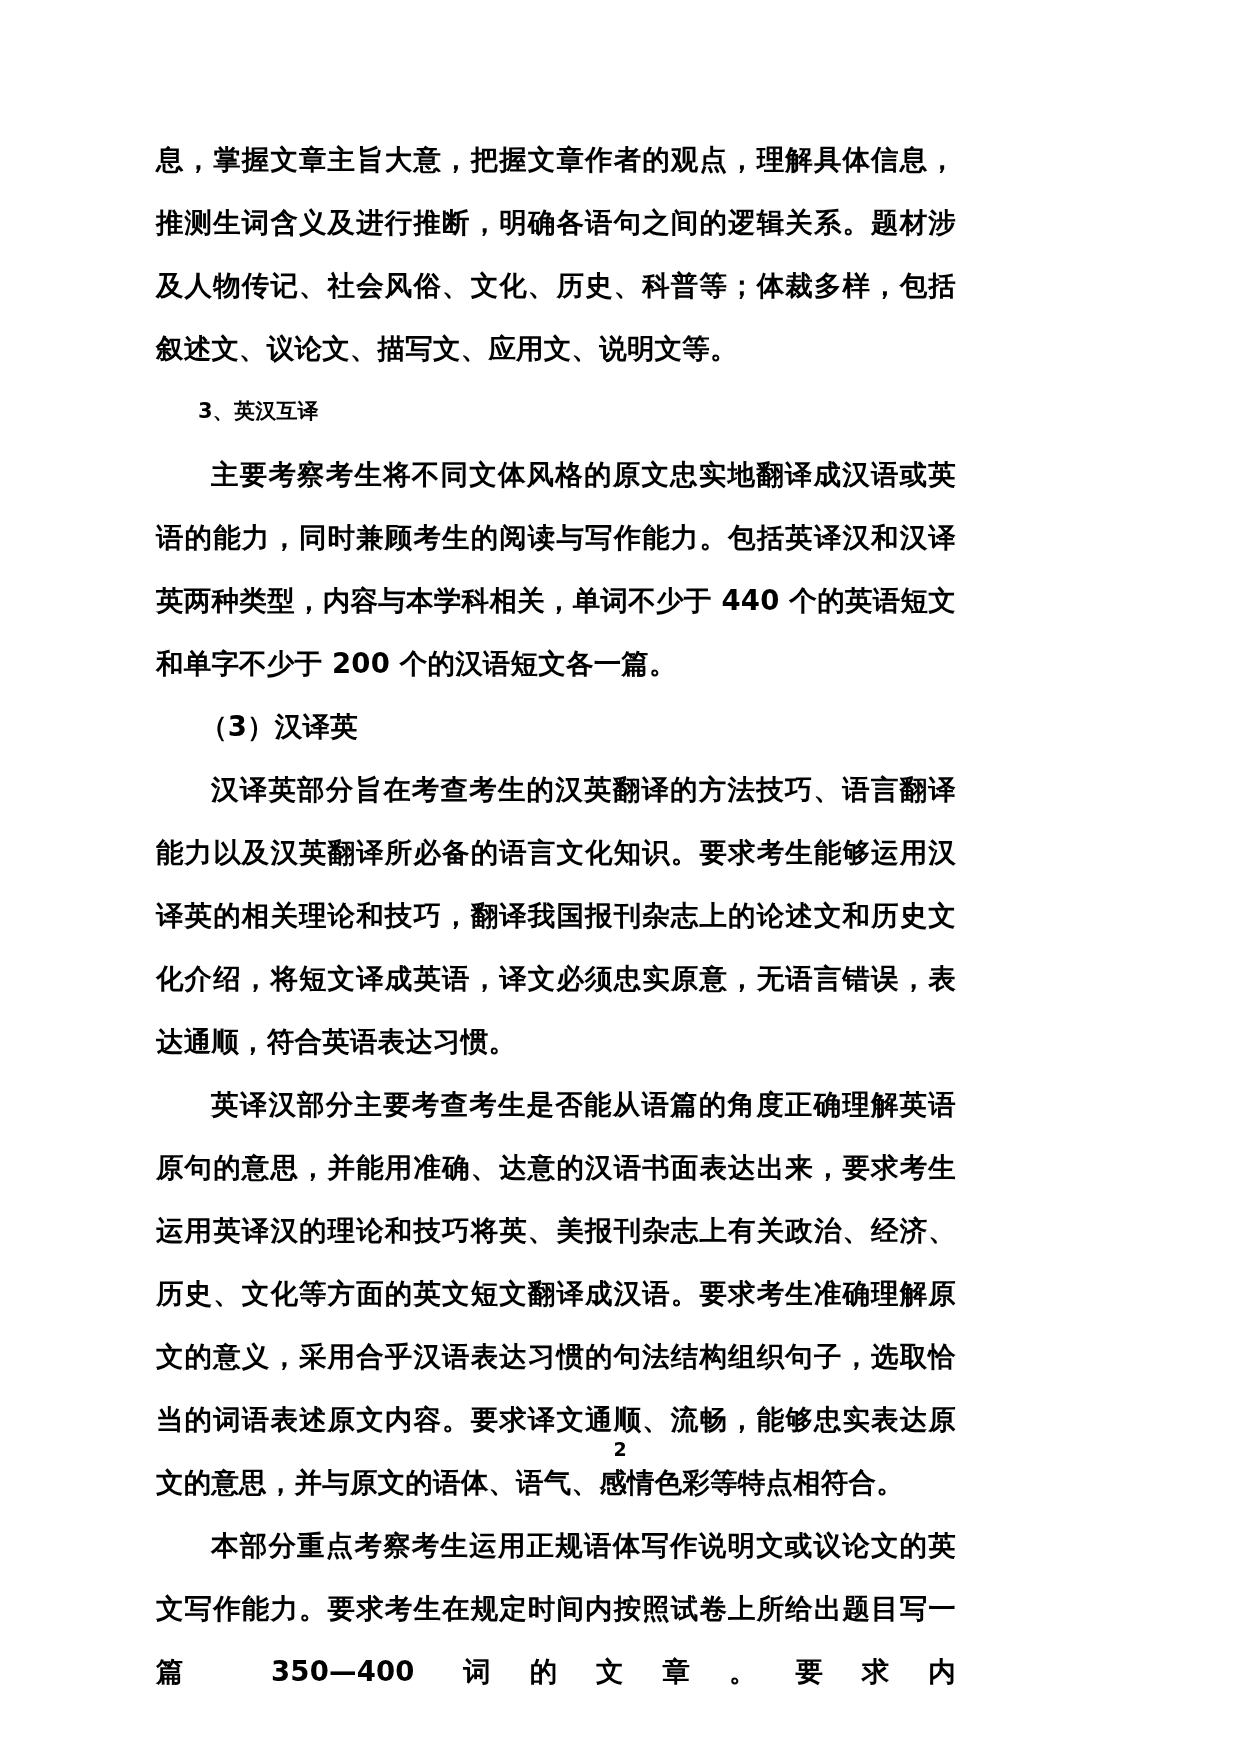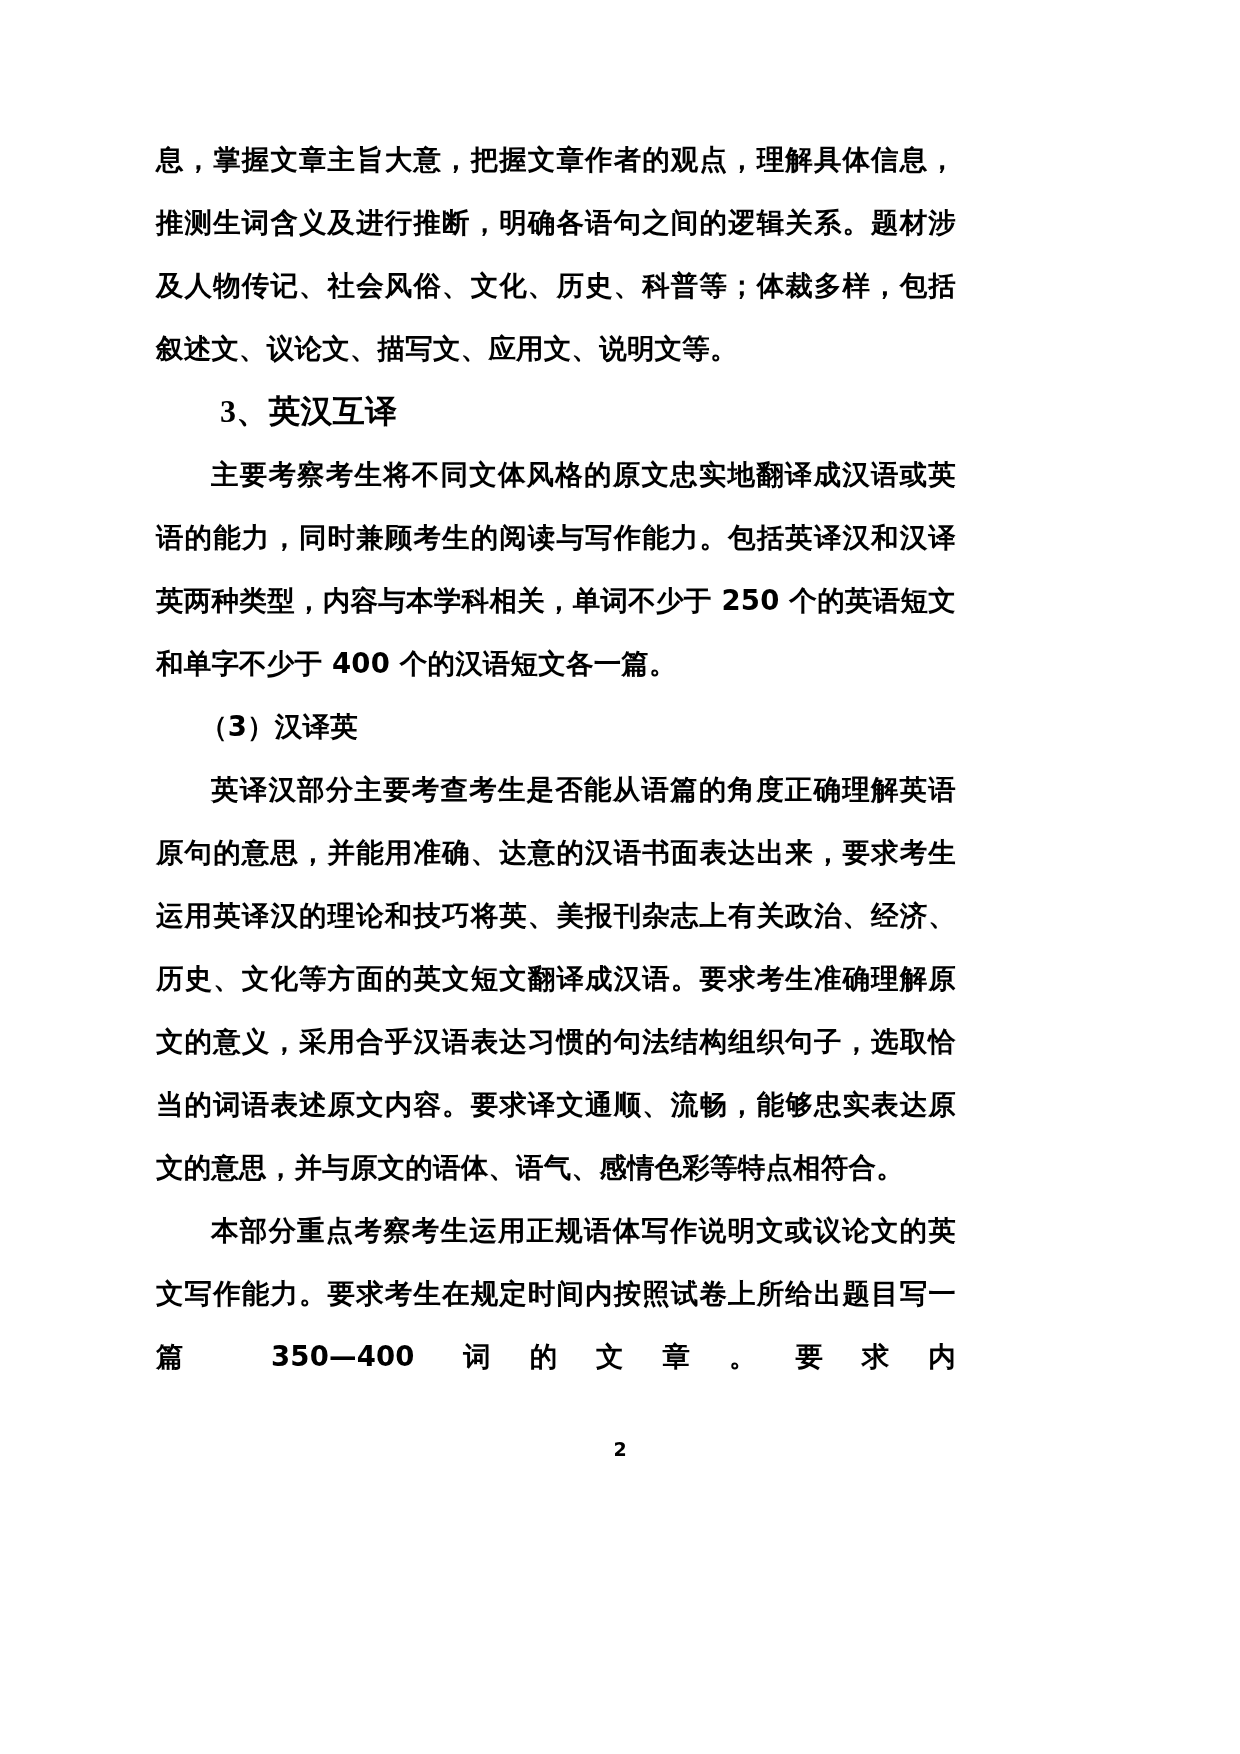--- a/index.html
+++ b/index.html
@@ -39,27 +39,26 @@
     word-break: break-all;
   }
   .para.indent {
     text-indent: 2em;
   }
   .para.cont {
     text-indent: 0;
   }
   
   .heading {
-    font-size: 32px;
+    font-size: 21px;
     line-height: 63px;
     margin: 0;
     font-weight: 600;
     text-indent: 2em;
     letter-spacing: 0.2px;
-    font-family: Liberation Serif, serif;
   }
   
   .subheading {
     font-size: 27.5px;
     line-height: 63px;
     margin: 0;
     font-weight: 600;
     text-indent: 1.6em;
     letter-spacing: 0.2px;
   }
@@ -82,24 +81,25 @@
 <body>
 
 <div class="page">
 
   <div class="content">
 
     <p class="para cont">息，掌握文章主旨大意，把握文章作者的观点，理解具体信息，推测生词含义及进行推断，明确各语句之间的逻辑关系。题材涉及人物传记、社会风俗、文化、历史、科普等；体裁多样，包括叙述文、议论文、描写文、应用文、说明文等。</p>
 
     <p class="heading">3、英汉互译</p>
 
-    <p class="para indent">主要考察考生将不同文体风格的原文忠实地翻译成汉语或英语的能力，同时兼顾考生的阅读与写作能力。包括英译汉和汉译英两种类型，内容与本学科相关，单词不少于 250 个的英语短文和单字不少于 400 个的汉语短文各一篇。</p>
+    <p class="para indent">主要考察考生将不同文体风格的原文忠实地翻译成汉语或英语的能力，同时兼顾考生的阅读与写作能力。包括英译汉和汉译英两种类型，内容与本学科相关，单词不少于 440 个的英语短文和单字不少于 200 个的汉语短文各一篇。</p>
 
     <p class="subheading">（3）汉译英</p>
 
+    <p class="para indent">汉译英部分旨在考查考生的汉英翻译的方法技巧、语言翻译能力以及汉英翻译所必备的语言文化知识。要求考生能够运用汉译英的相关理论和技巧，翻译我国报刊杂志上的论述文和历史文化介绍，将短文译成英语，译文必须忠实原意，无语言错误，表达通顺，符合英语表达习惯。</p>
 
 
     <p class="para indent">英译汉部分主要考查考生是否能从语篇的角度正确理解英语原句的意思，并能用准确、达意的汉语书面表达出来，要求考生运用英译汉的理论和技巧将英、美报刊杂志上有关政治、经济、历史、文化等方面的英文短文翻译成汉语。要求考生准确理解原文的意义，采用合乎汉语表达习惯的句法结构组织句子，选取恰当的词语表述原文内容。要求译文通顺、流畅，能够忠实表达原文的意思，并与原文的语体、语气、感情色彩等特点相符合。</p>
 
 
     <p class="para indent last-line-full">本部分重点考察考生运用正规语体写作说明文或议论文的英文写作能力。要求考生在规定时间内按照试卷上所给出题目写一篇 350—400 词的文章。要求内</p>
 
   </div>
 
   <div class="page-number">2</div>

